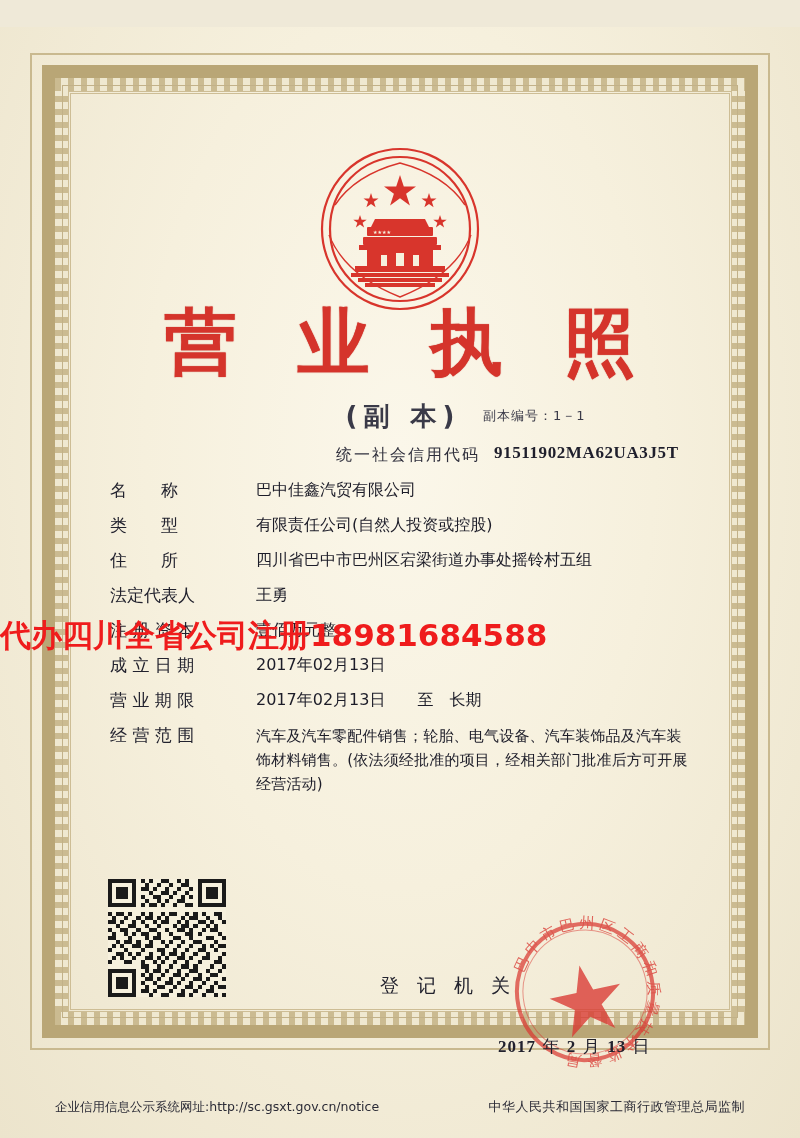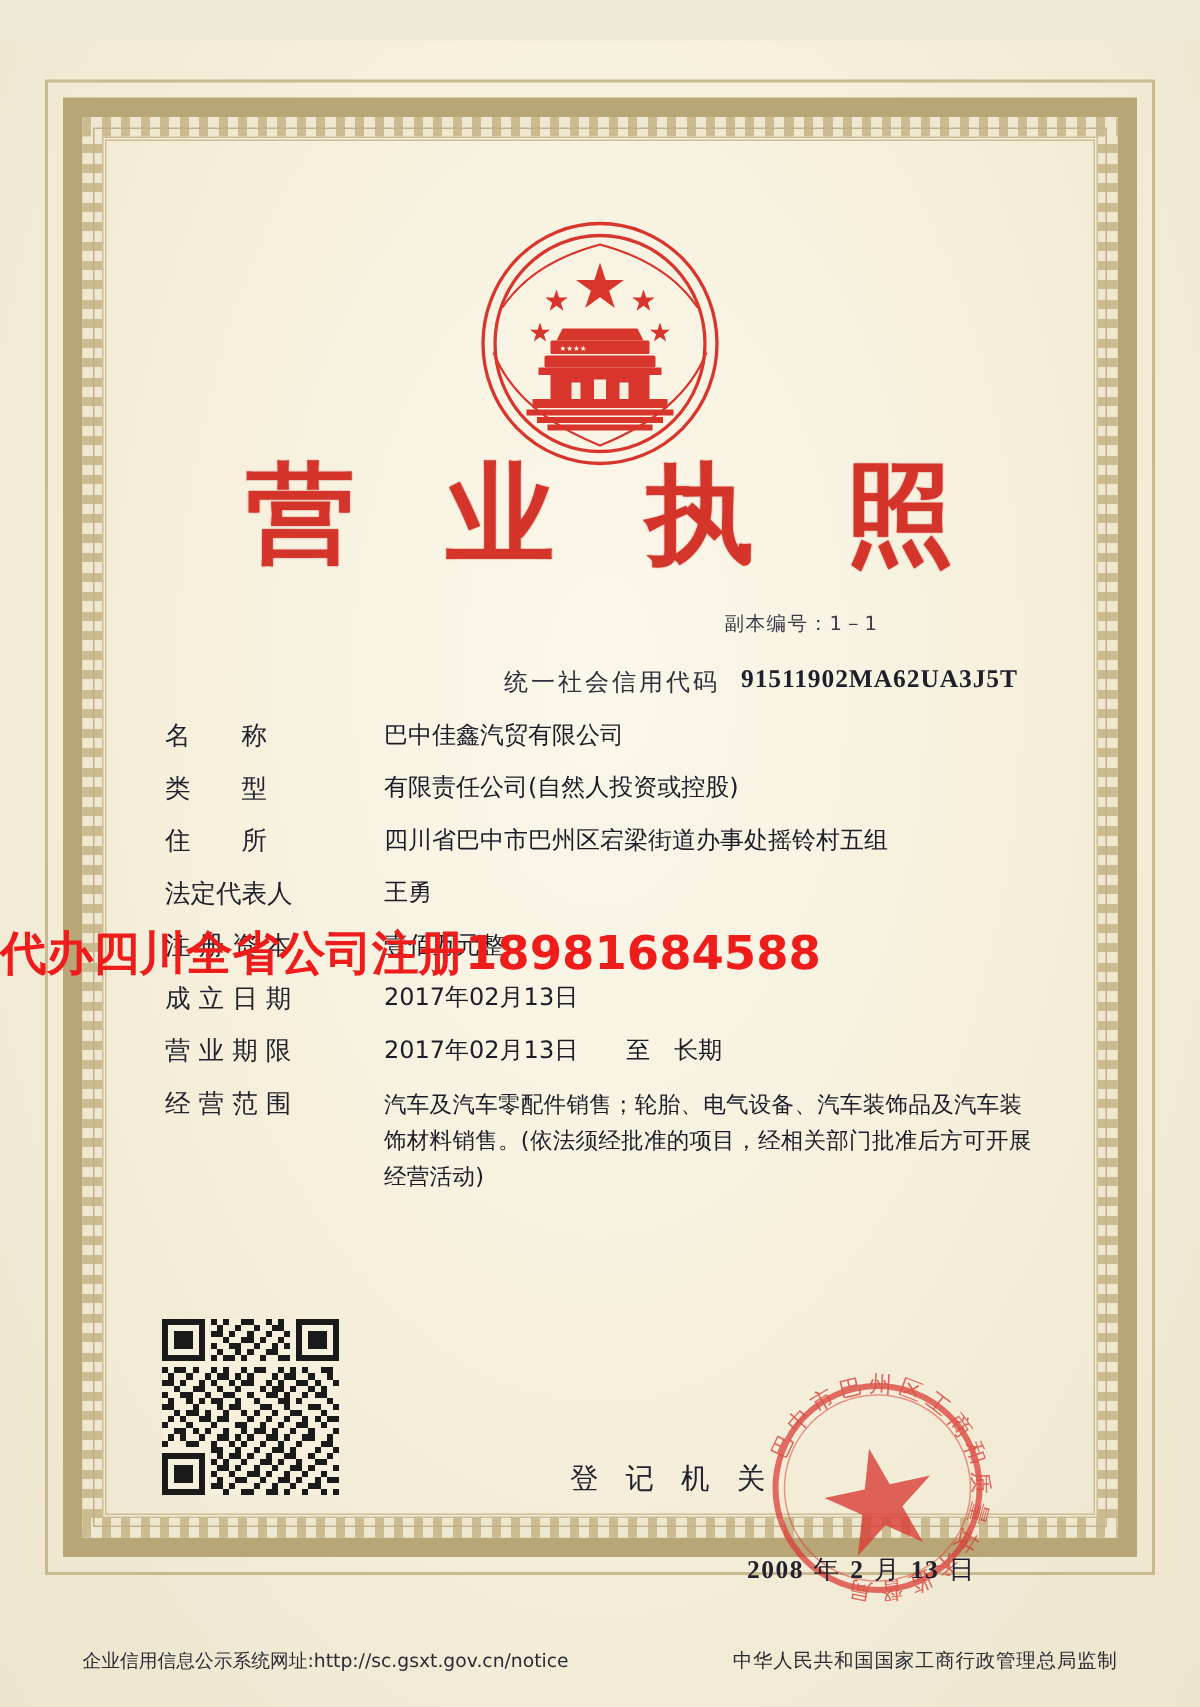--- a/index.html
+++ b/index.html
@@ -210,20 +210,21 @@
         <rect x="43" y="133" width="84" height="4"></rect>
         <rect x="50" y="138" width="70" height="4"></rect>
       </g>
       <g fill="#f6f0dd" font-size="5" font-family="DejaVu Sans">
         <text x="58" y="89">★★★★</text>
       </g>
     </svg>
   </div>
 
   <div class="title">营 业 执 照</div>
+  <div class="subtitle">(副 本)</div>
   <div class="copyno">副本编号：1－1</div>
 
   <div class="credit-label">统一社会信用代码</div>
   <div class="credit-code">91511902MA62UA3J5T</div>
 
   <div class="fields">
     <div class="row">
       <div class="lab">名　　称</div>
       <div class="val">巴中佳鑫汽贸有限公司</div>
     </div>
@@ -502,21 +503,21 @@
       <circle cx="85" cy="85" r="68" fill="none" stroke="#d93a33" stroke-width="4" opacity="0.85"></circle>
       <circle cx="85" cy="85" r="62" fill="none" stroke="#d93a33" stroke-width="1" opacity="0.6"></circle>
       <text font-family="DejaVu Sans" font-size="15" fill="#d93a33" opacity="0.9" letter-spacing="4">
         <textPath href="#sealArc" startOffset="8%">巴中市巴州区工商和质量技术监督局</textPath>
       </text>
       <polygon fill="#d93a33" opacity="0.92" points="85,58 93.5,84.2 121,84.2 98.7,100.4 107.2,126.6 85,110.4 62.8,126.6 71.3,100.4 49,84.2 76.5,84.2"></polygon>
     </svg>
   </div>
 
   <div class="date-line">
-    <span class="y">2008</span>
+    <span class="y">2017</span>
     <span>年</span>
     <span class="y">2</span>
     <span>月</span>
     <span class="y">13</span>
     <span>日</span>
   </div>
 
 
   <div class="footer-left">企业信用信息公示系统网址:http://sc.gsxt.gov.cn/notice</div>
   <div class="footer-right">中华人民共和国国家工商行政管理总局监制</div>

